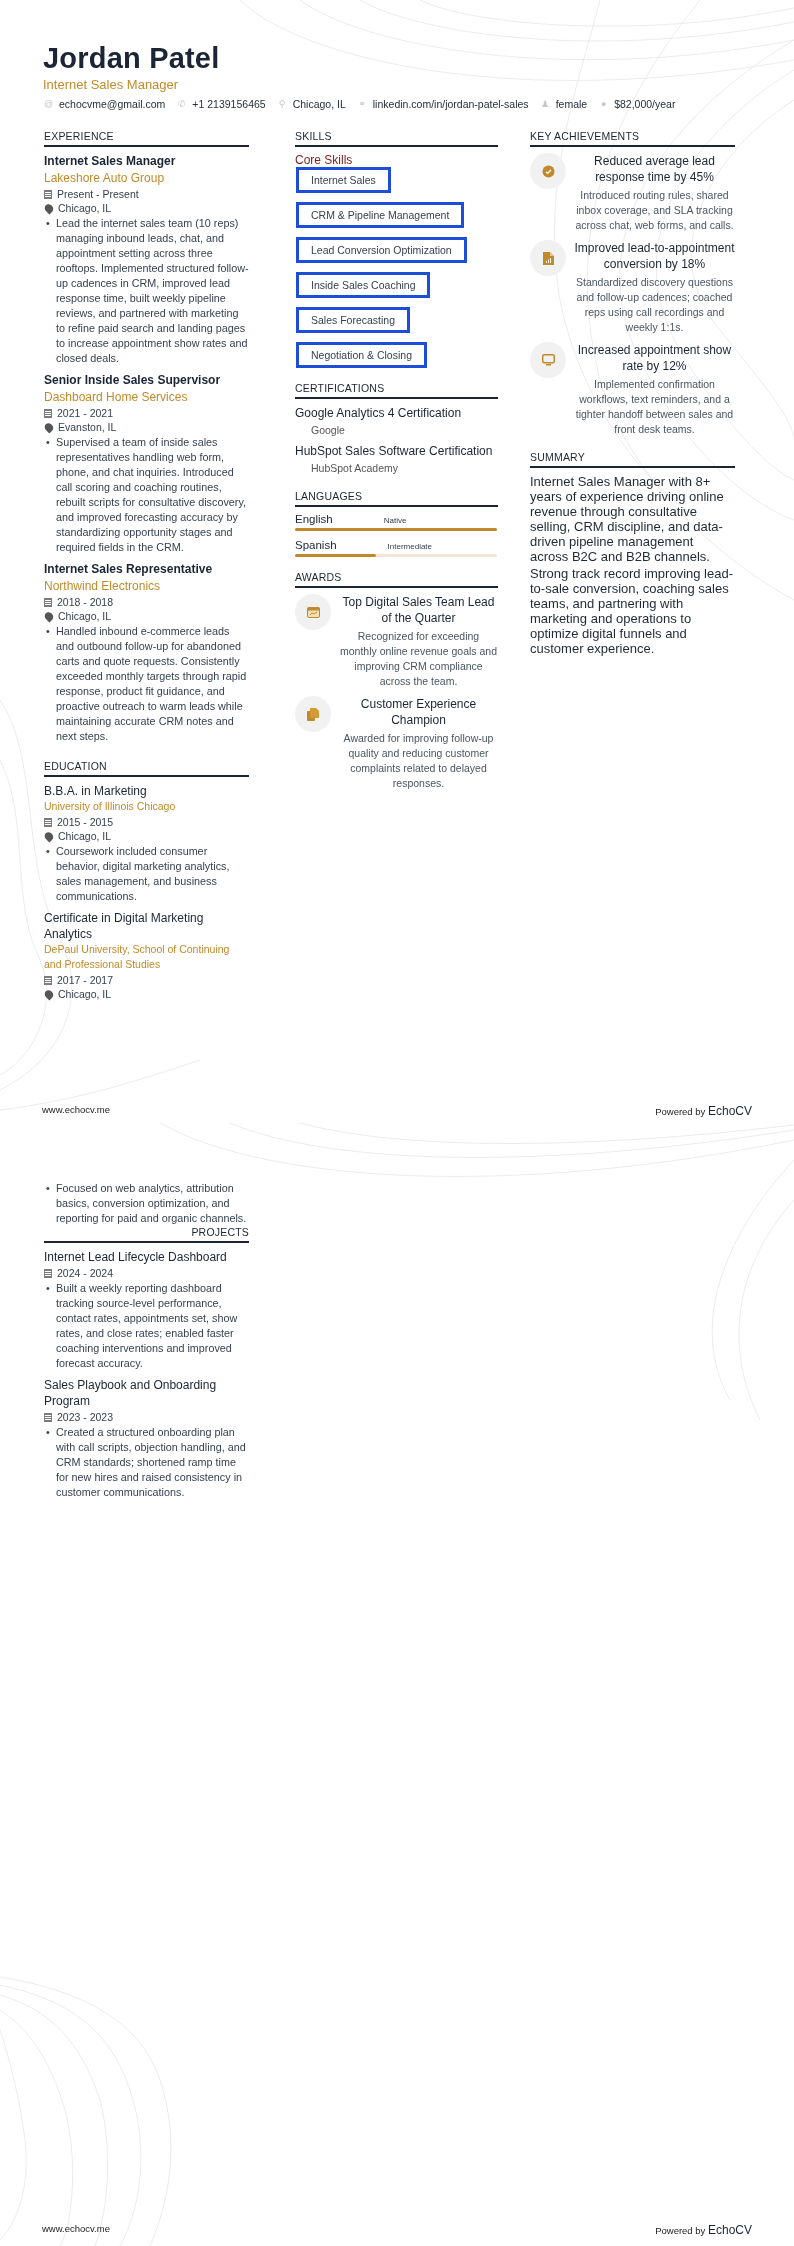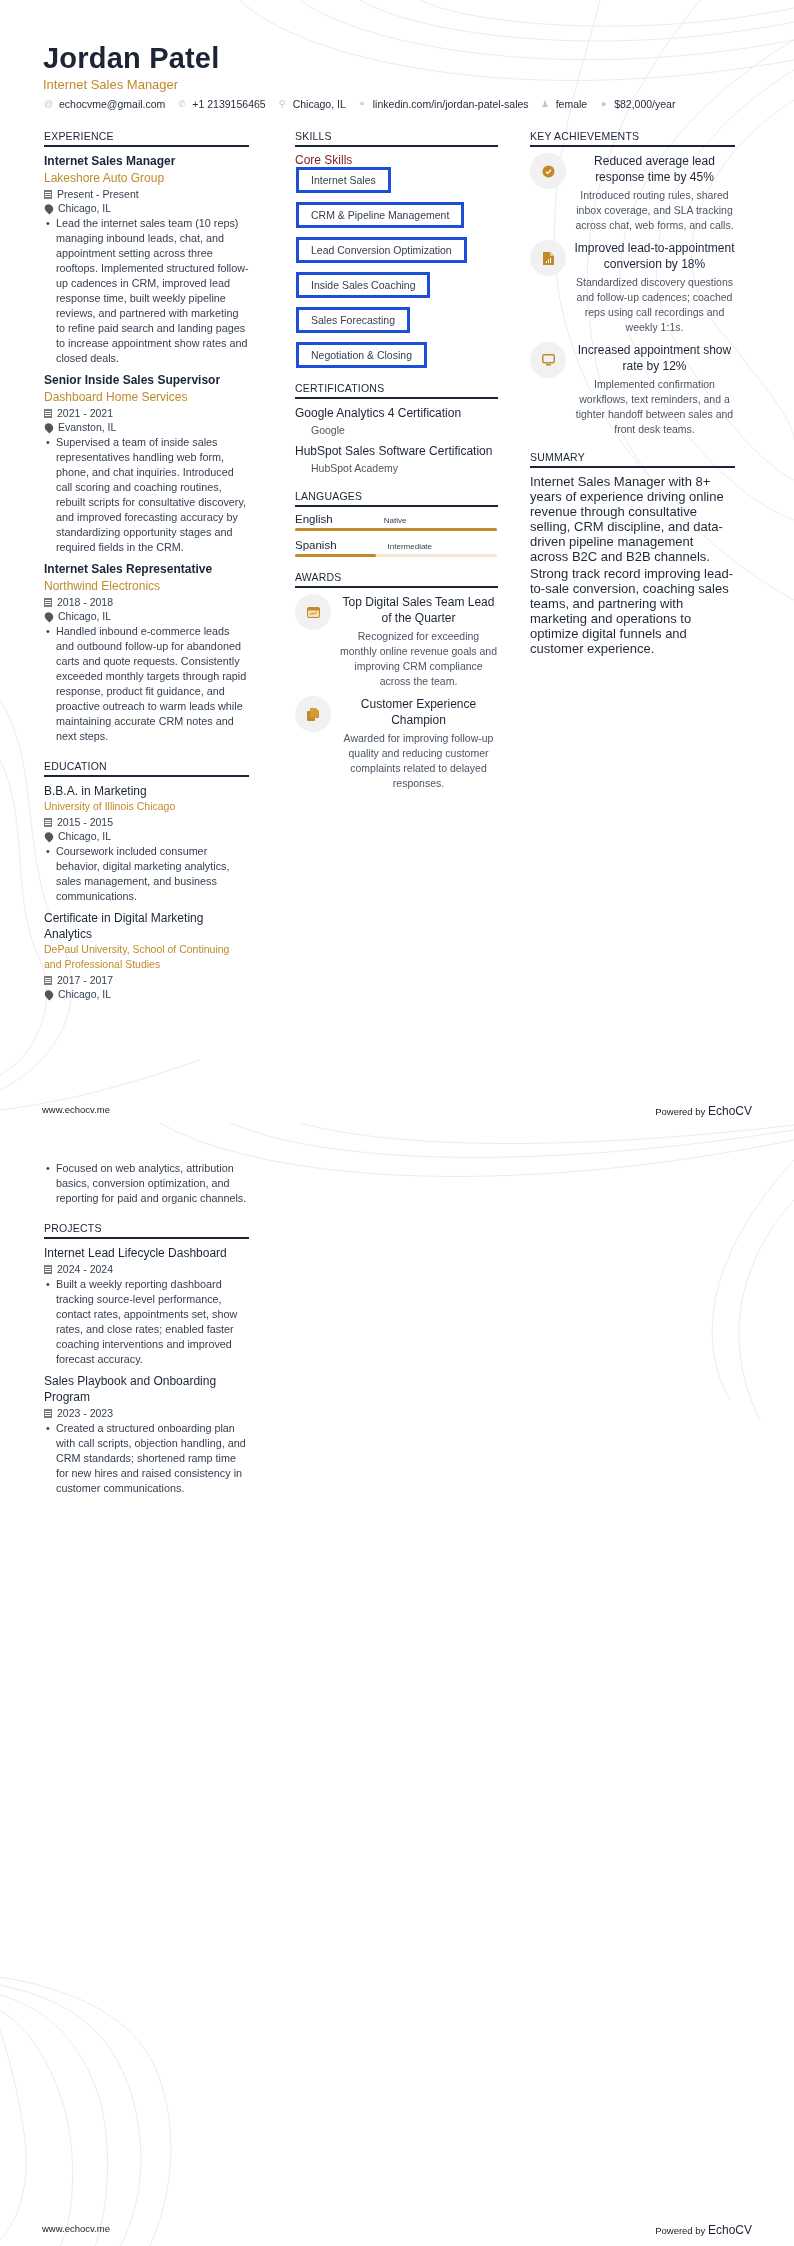--- a/index.html
+++ b/index.html
@@ -332,26 +332,26 @@
   <div class="footer" style="top:1104px;">
     <span class="url">www.echocv.me</span>
     <span class="powered">
       <span>Powered by</span>
       <span class="brand">EchoCV</span>
     </span>
   </div>
 </div>
 
 <div class="page page2">
-  <div class="col col-left" style="top:36px;">
+  <div class="col col-left" style="top:56px;">
     <ul class="bullets">
         <li>Focused on web analytics, attribution basics, conversion optimization, and reporting for paid and organic channels.</li>
       </ul>
 
-    <div class="sec-title" style="margin-top:16px;">PROJECTS</div>
+    <div class="sec-title" style="margin-top:0;text-align:right;">PROJECTS</div>
     <div class="entry">
       <div class="edu-degree">Internet Lead Lifecycle Dashboard</div>
       <div class="meta">
           <span class="mi cal-ico"></span>
           <span>2024 - 2024</span>
         </div>
       <ul class="bullets">
           <li>Built a weekly reporting dashboard tracking source-level performance, contact rates, appointments set, show rates, and close rates; enabled faster coaching interventions and improved forecast accuracy.</li>
         </ul>
     </div>

